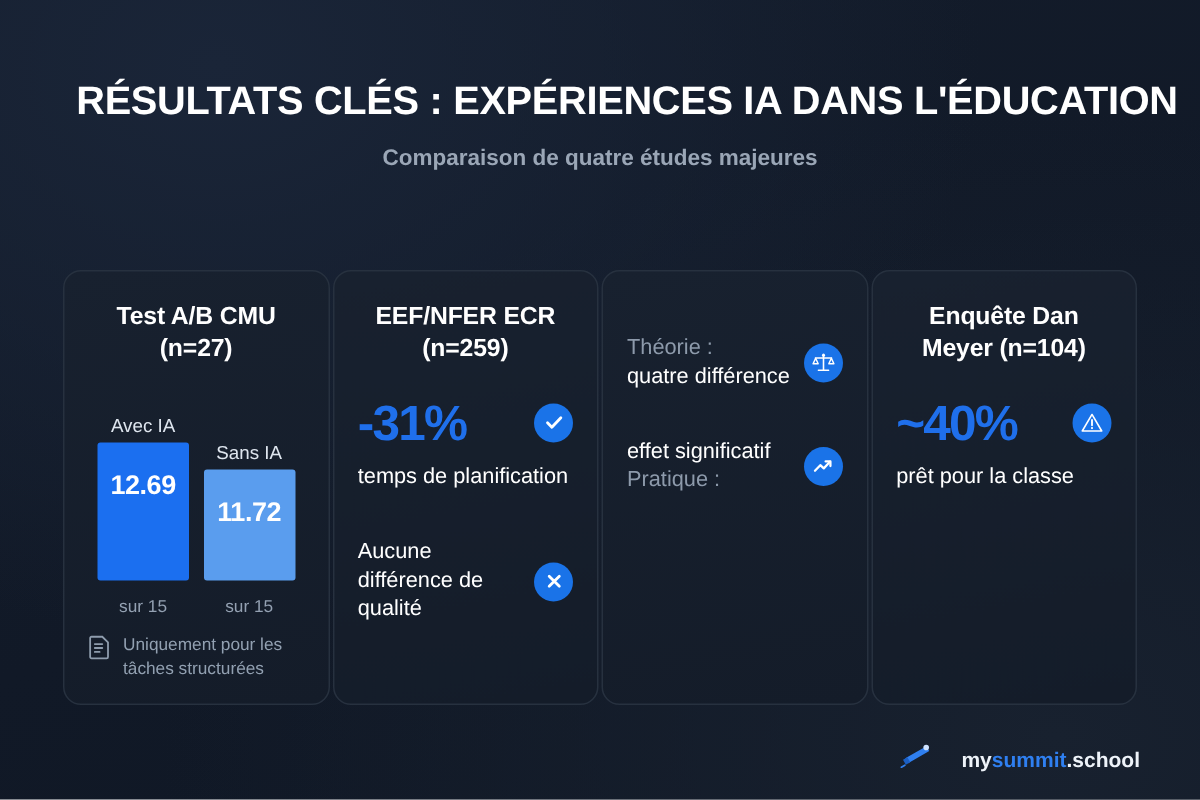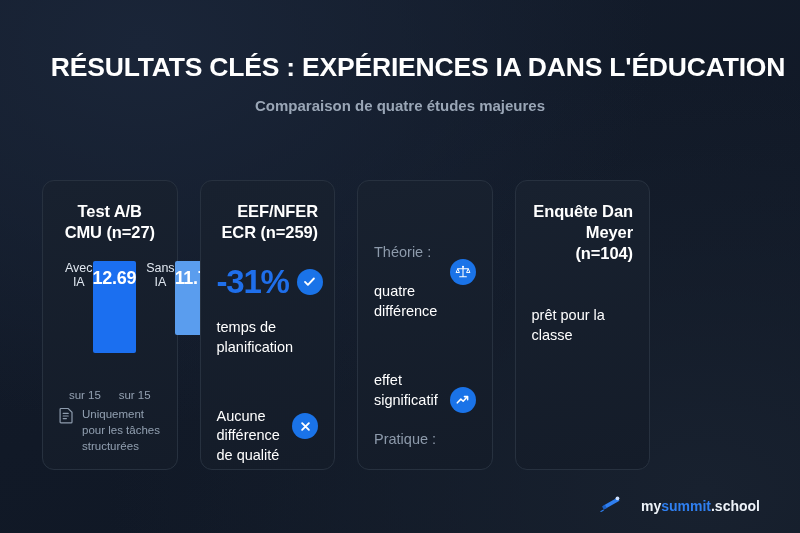--- a/index.html
+++ b/index.html
@@ -21,54 +21,54 @@
     font-size:26.5px; font-weight:bold; letter-spacing:-0.2px;
     color:#ffffff; white-space:nowrap;padding-left:36px;
   }
   .subtitle{
     margin-top:14px; font-size:15px; color:#9aa6b6; font-weight:700;
   }
 
   
   .cards{
     position:absolute; left:42px; top:180px;
-    width:608px; height:290px;
-    display:flex; gap:22px;
+    width:716px; height:290px;
+    display:flex; gap:2px;
   }
   .card{
     flex:1 1 0; min-width:0;
     background:linear-gradient(170deg,#18212f 0%, #141c29 100%);
     border:1px solid #27313f;
     border-radius:12px;
     padding:20px 16px 14px 16px;
     display:flex; flex-direction:column;
     position:relative;
   }
   .card-title{
     font-size:16.5px; font-weight:bold; line-height:1.28;
     color:#ffffff; text-align:center; letter-spacing:-0.1px;
   }
-  .card.left-align .card-title{ text-align:right; }
+  .card.left-align .card-title{ text-align:center; }
 
   
   .chart{
     margin-top:18px; position:relative; height:150px;
   }
   .bars{
     position:absolute; left:6px; right:6px; bottom:24px; top:0;
     display:flex; align-items:flex-end; gap:10px;
   }
-  .barcol{ flex:1; display:flex; flex-direction:row; justify-content:flex-end; height:100%; }
+  .barcol{ flex:1; display:flex; flex-direction:column; justify-content:flex-end; height:100%; }
   .bar-caption{
     font-size:12.5px; color:#dfe6ef; text-align:center; margin-bottom:4px;
     font-weight:400;
   }
   .bar{
     position:relative; border-radius:2px;
-    display:flex; justify-content:flex-end; padding-top:7px;
+    display:flex; justify-content:center; padding-top:18px;
   }
   .bar .val{
     font-size:18px; font-weight:bold; color:#ffffff; letter-spacing:-0.3px;
   }
   .bar-foot{
     position:absolute; bottom:0; left:6px; right:6px;
     display:flex; gap:10px;
   }
   .bar-foot span{ flex:1; text-align:center; font-size:11.5px; color:#94a1b2; }
 
@@ -82,21 +82,21 @@
   .stat-block{ margin-top:22px; }
   .stat-row{
     display:flex; align-items:center; justify-content:space-between; gap:8px;
   }
   .bignum{
     font-size:33px; font-weight:bold; color:#1f6feb; letter-spacing:-1.2px;
     line-height:1;
   }
   .stat-lines{ margin-top:11px; }
   .stat-lines .lbl{
-    font-size:14.5px; line-height:1.34; color:#ffffff; font-weight:400;margin-top:20px;
+    font-size:14.5px; line-height:1.34; color:#ffffff; font-weight:400;
   }
   .stat-lines .lbl.muted{ color:#8d9aab; }
   .block2{ margin-top:30px; }
 
   .badge{
     width:26px; height:26px; border-radius:50%;
     background:#1a73e8; flex:0 0 26px;
     display:flex; align-items:center; justify-content:center;
   }
   .badge svg{ display:block; }
@@ -222,20 +222,30 @@
           </svg>
         </span>
       </div>
     </div>
   </div>
 
   <div class="card left-align">
     <div class="card-title">Enquête Dan Meyer (n=104)</div>
 
     <div class="stat-block">
+      <div class="stat-row">
+        <span class="bignum">~40%</span>
+        <span class="badge">
+          <svg width="16" height="16" viewBox="0 0 18 18">
+            <path d="M9 2.6L16.3 15H1.7L9 2.6z" stroke="#fff" stroke-width="1.2" fill="none" stroke-linejoin="round"></path>
+            <path d="M9 6.7v4" stroke="#fff" stroke-width="1.4" stroke-linecap="round"></path>
+            <circle cx="9" cy="12.8" r="0.8" fill="#fff"></circle>
+          </svg>
+        </span>
+      </div>
       <div class="stat-lines">
         <div class="lbl">prêt pour la classe</div>
       </div>
     </div>
   </div>
 
 </div>
 
 <div class="logo">
   <span class="logo-icon">

